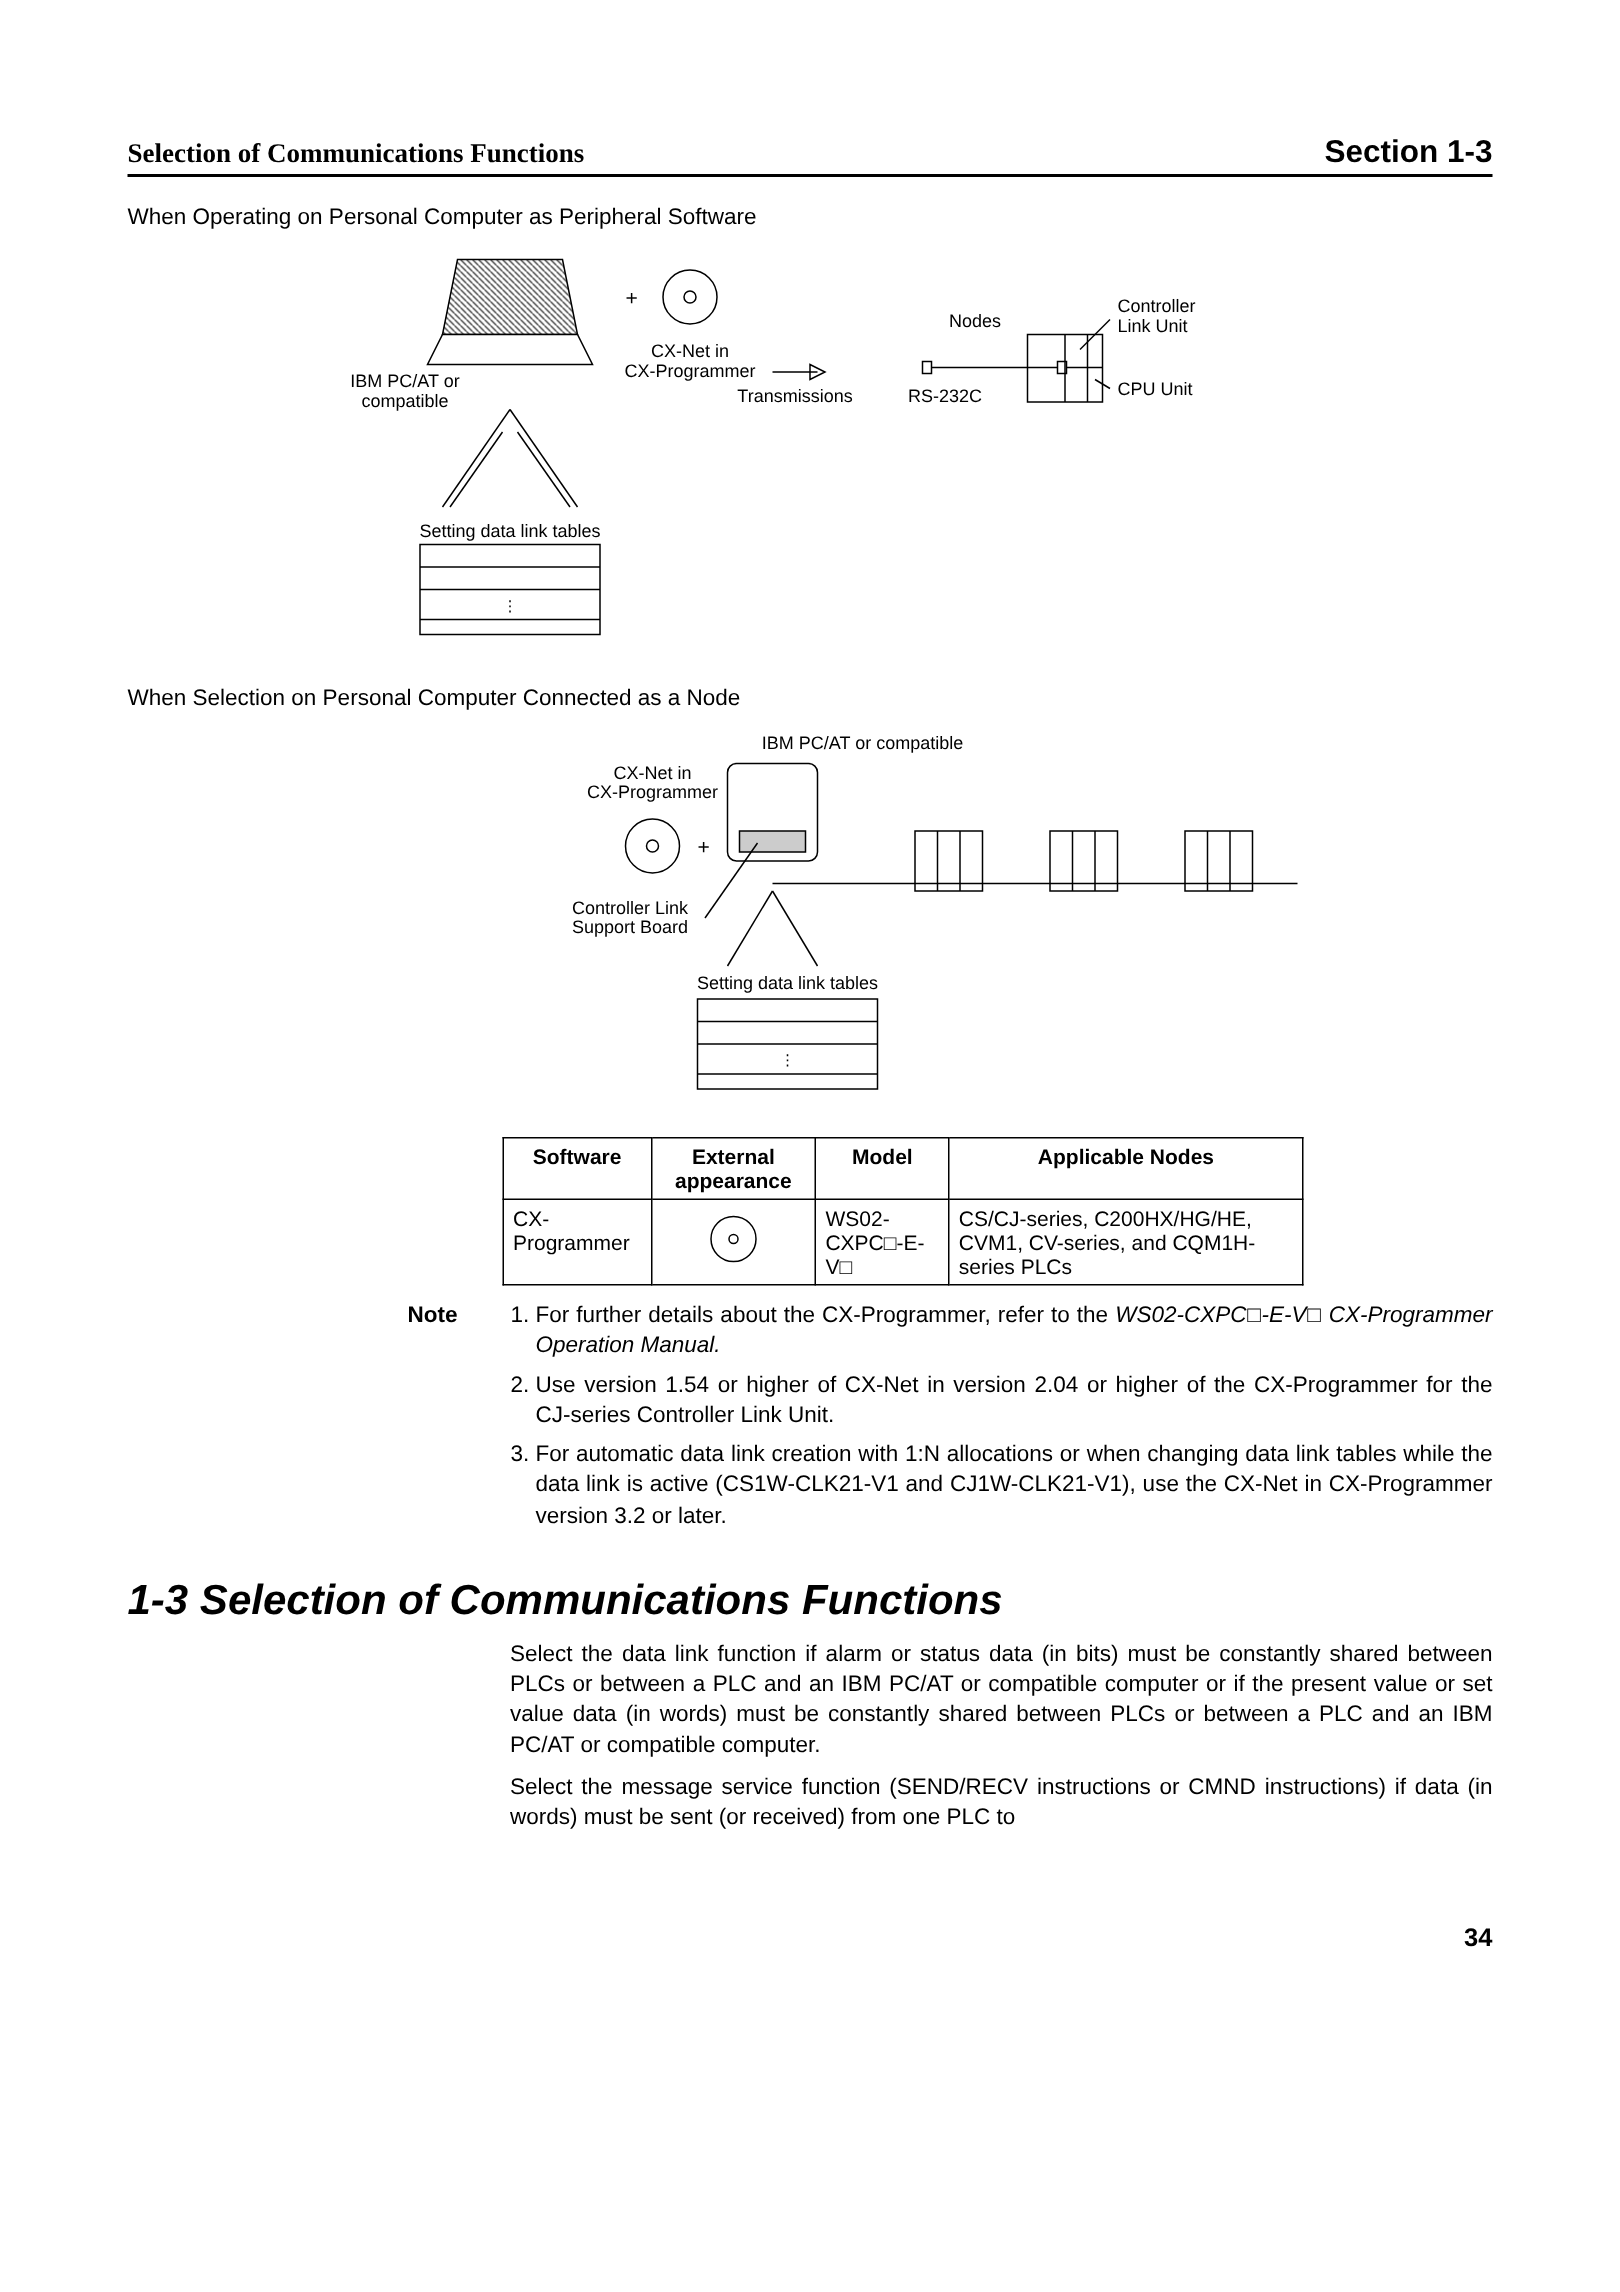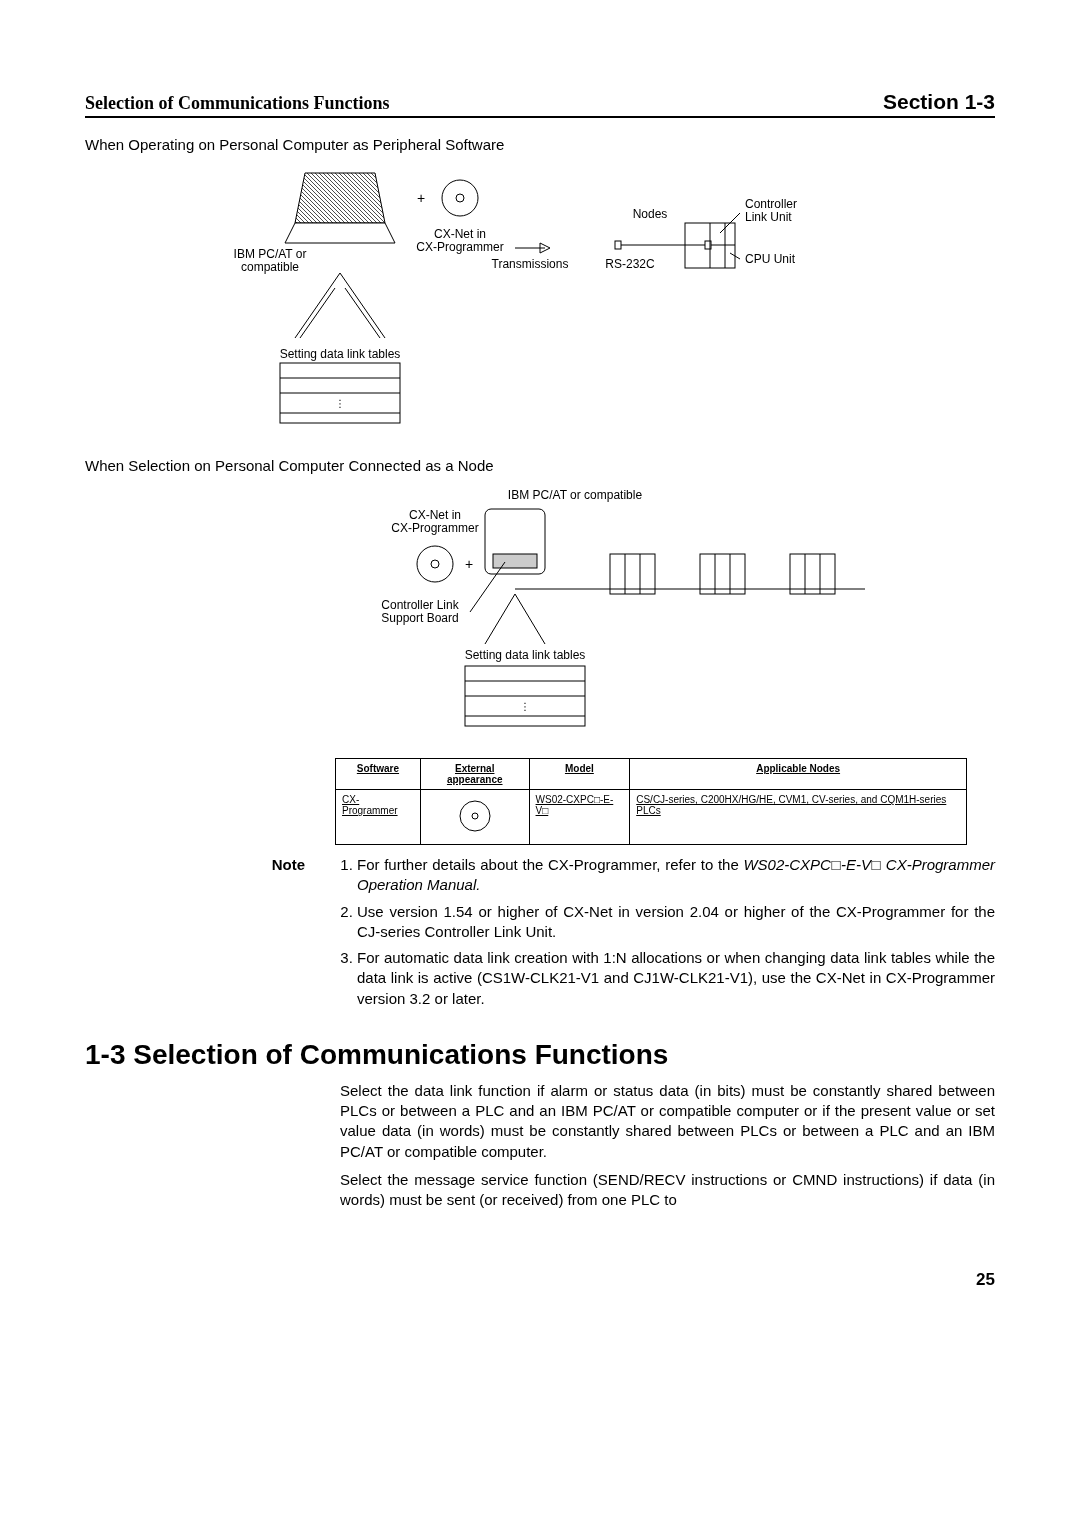--- a/index.html
+++ b/index.html
@@ -35,23 +35,22 @@
     font-size: 15px;
     margin: 6px 0 10px 0;
   }
   .diagram {
     margin: 6px 0 14px 0;
     display: block;
   }
   .sw-table {
     border-collapse: collapse;
     margin: 6px 0 10px 250px;
-    font-size: 10px;
-    width: 632px;
-    text-decoration: underline;
+    font-size: 14px;
+    width: 534px;
   }
   .sw-table th, .sw-table td {
     border: 1px solid #000;
     padding: 4px 6px;
     vertical-align: top;
     text-align: left;
   }
   .sw-table th {
     text-align: center;
     font-weight: bold;
@@ -84,20 +83,21 @@
     margin-bottom: 6px;
     text-align: justify;
   }
   .italic {
     font-style: italic;
   }
   h1.section-title {
     font-size: 28px;
     font-weight: bold;
     margin: 24px 0 10px 0;
+    font-style: italic;
   }
   .body-p {
     margin: 0 0 8px 255px;
     font-size: 15px;
     text-align: justify;
     line-height: 1.35;
   }
   .pagenum {
     text-align: right;
     font-weight: bold;
@@ -251,15 +251,15 @@
         <li>For automatic data link creation with 1:N allocations or when changing data link tables while the data link is active (CS1W-CLK21-V1 and CJ1W-CLK21-V1), use the CX-Net in CX-Programmer version 3.2 or later.</li>
       </ol>
     </div>
   </div>
 
   <h1 class="section-title">1-3   Selection of Communications Functions</h1>
 
   <p class="body-p">Select the data link function if alarm or status data (in bits) must be constantly shared between PLCs or between a PLC and an IBM PC/AT or compatible computer or if the present value or set value data (in words) must be constantly shared between PLCs or between a PLC and an IBM PC/AT or compatible computer.</p>
   <p class="body-p">Select the message service function (SEND/RECV instructions or CMND instructions) if data (in words) must be sent (or received) from one PLC to</p>
 
-  <div class="pagenum">25</div>
+  <div class="pagenum">34</div>
 
 </div>
 
 </body></html>

